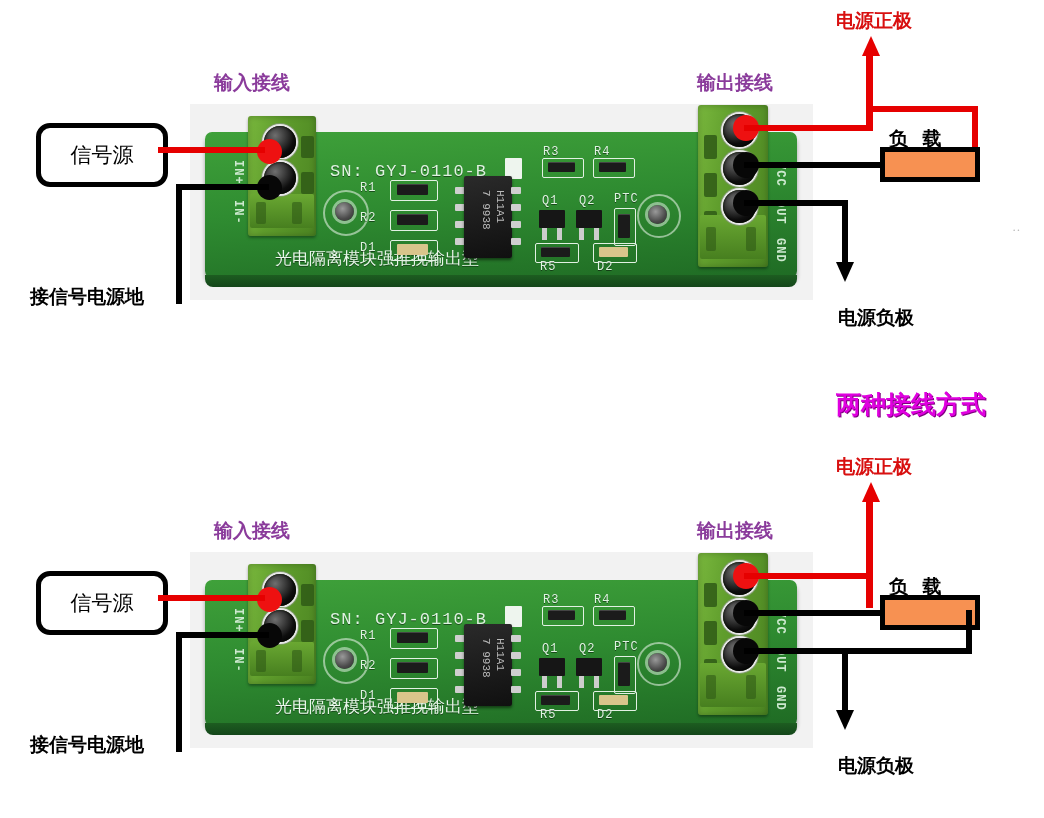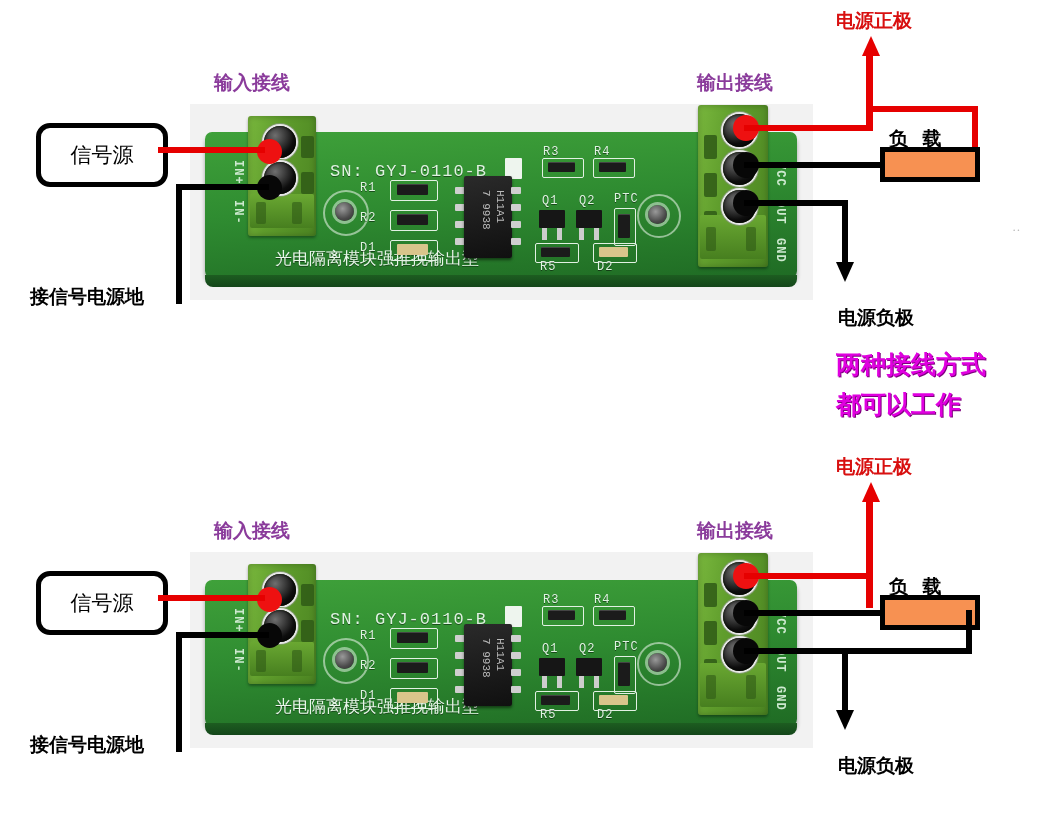--- a/index.html
+++ b/index.html
@@ -253,22 +253,21 @@
 
   <div class="wire wire-black" style="left:744px;top:162px;width:140px;height:6px;"></div>
 
   <div class="wire wire-black" style="left:744px;top:200px;width:104px;height:6px;"></div>
   <div class="wire wire-black" style="left:842px;top:200px;width:6px;height:64px;"></div>
   <div class="arrow-down-black" style="left:836px;top:262px;"></div>
   <div class="lbl lbl-black" style="left:838px;top:305px;">电源负极</div>
 
   <div class="smudge" style="left:1012px;top:222px;">··</div>
 
-  <div class="lbl lbl-magenta" style="left:836px;top:348px;">两种接线方式</div>
-  <div class="lbl lbl-magenta" style="left:836px;top:388px;">都可以工作</div>
+  <div class="lbl lbl-magenta" style="left:836px;top:388px;">两种接线方式</div>
 </div>
 
 <div class="diagram" id="diagram-bottom">
 
   <div class="lbl lbl-purple" style="left:214px;top:78px;">输入接线</div>
   <div class="lbl lbl-purple" style="left:697px;top:78px;">输出接线</div>
 
   <div class="lbl lbl-red" style="left:836px;top:14px;">电源正极</div>
   <div class="arrow-up-red" style="left:862px;top:42px;"></div>
   <div class="wire wire-red" style="left:866px;top:58px;width:7px;height:110px;"></div>

